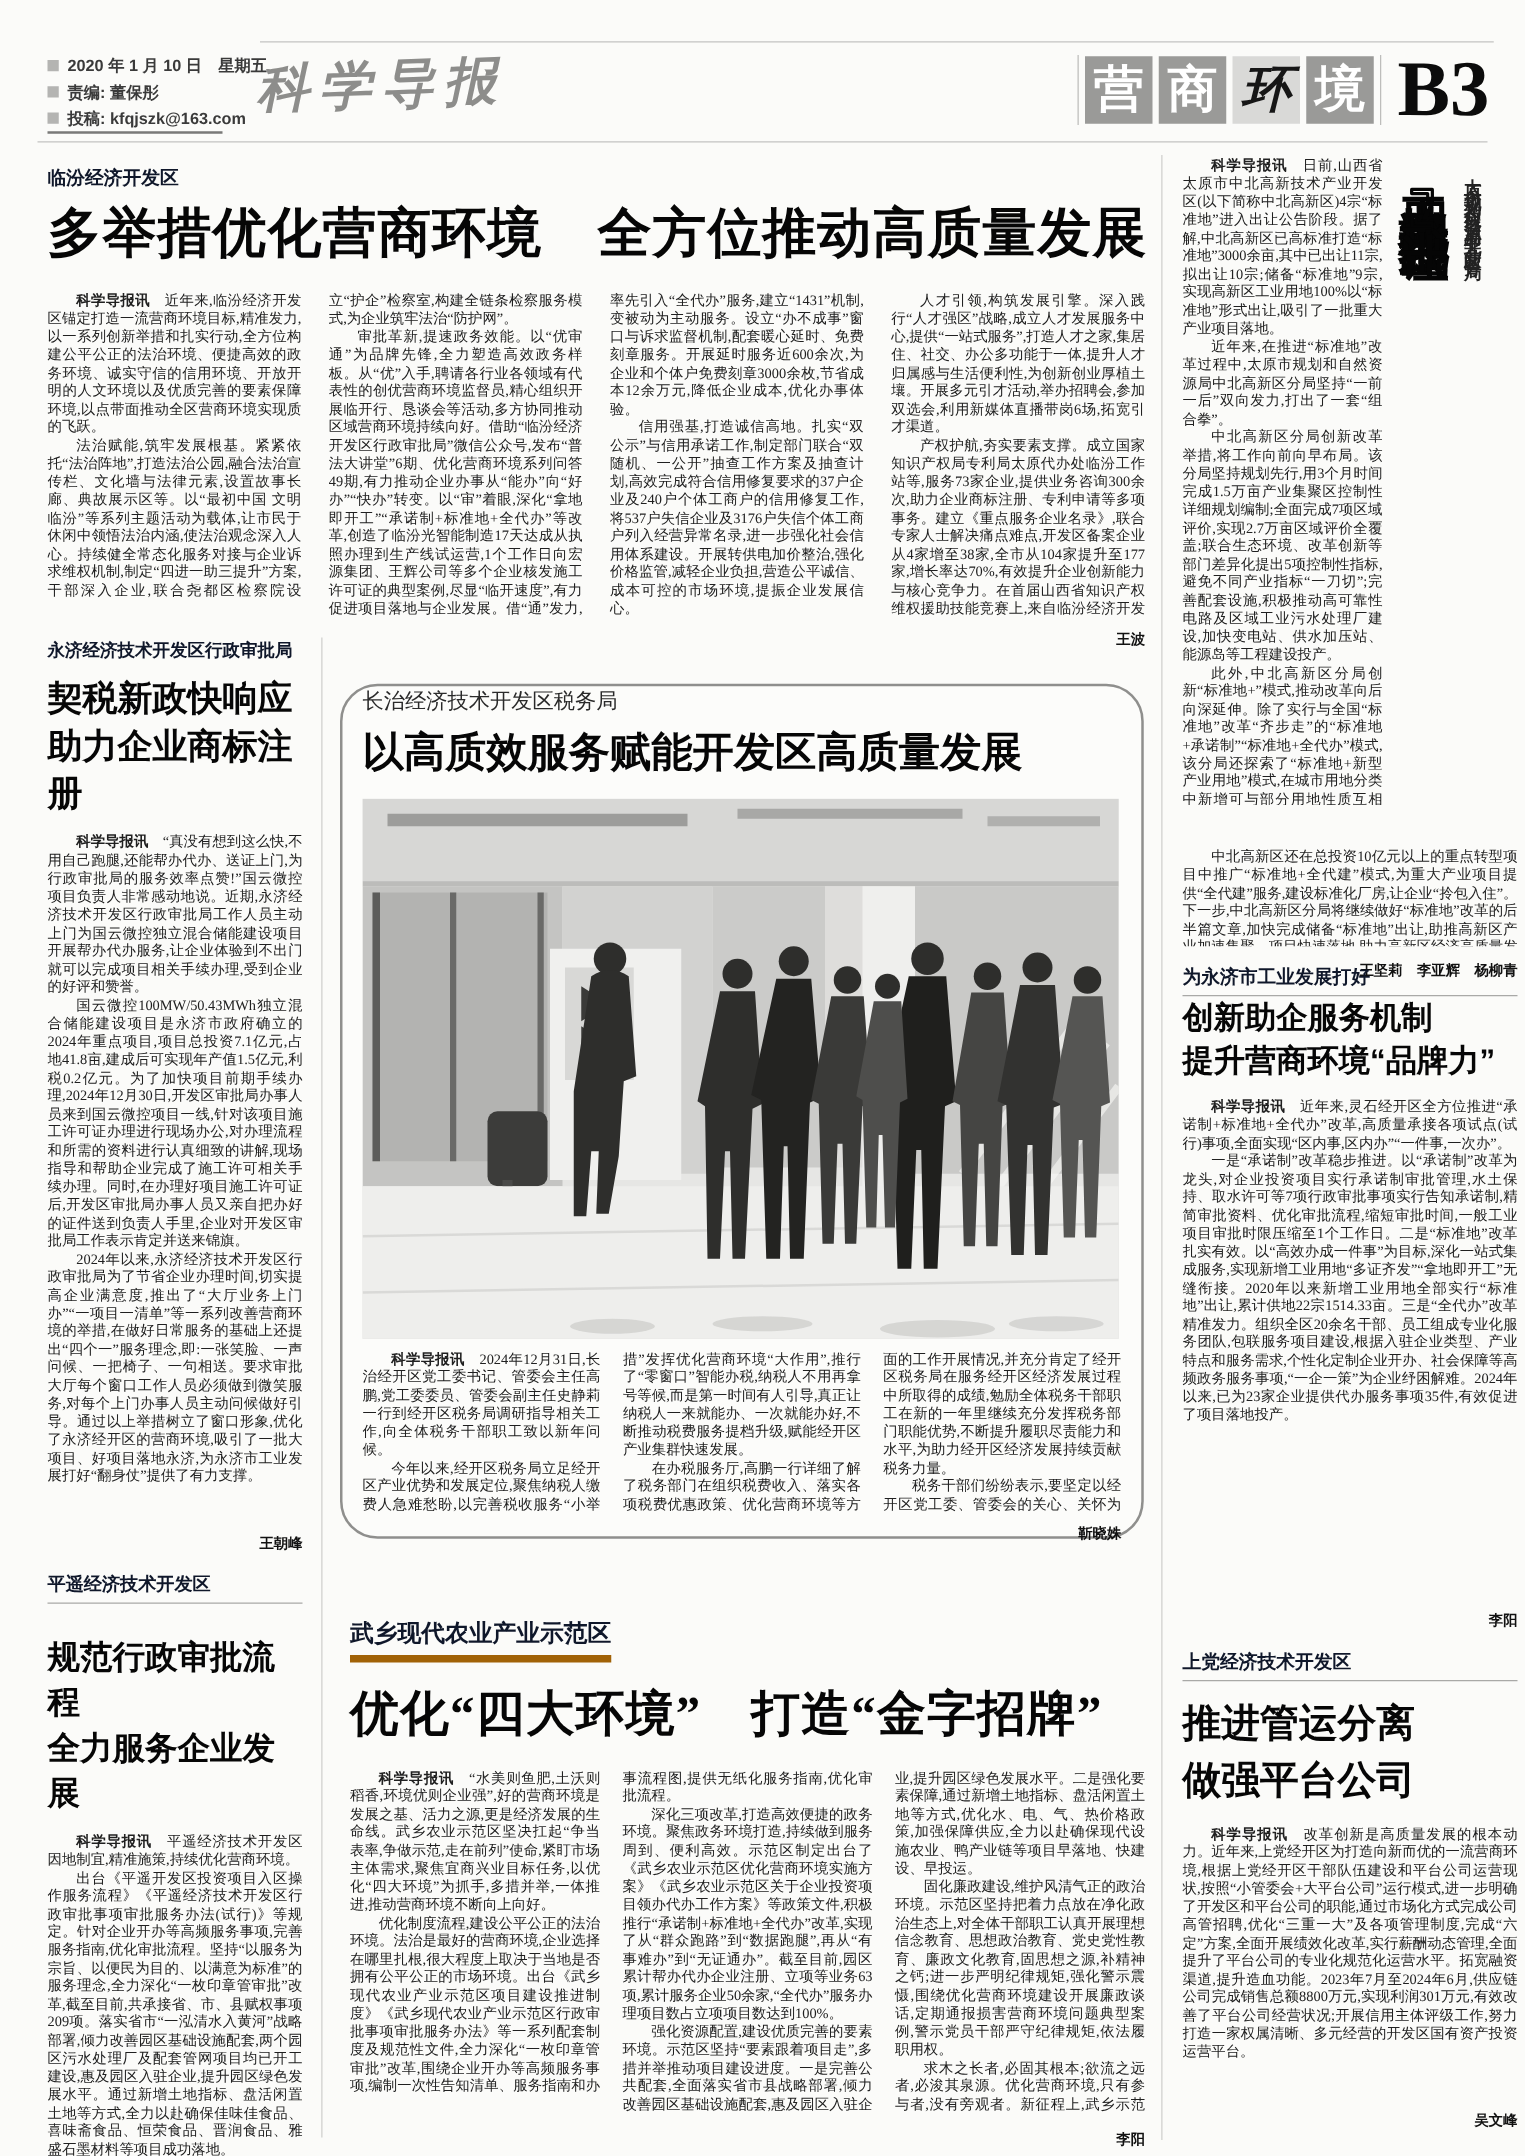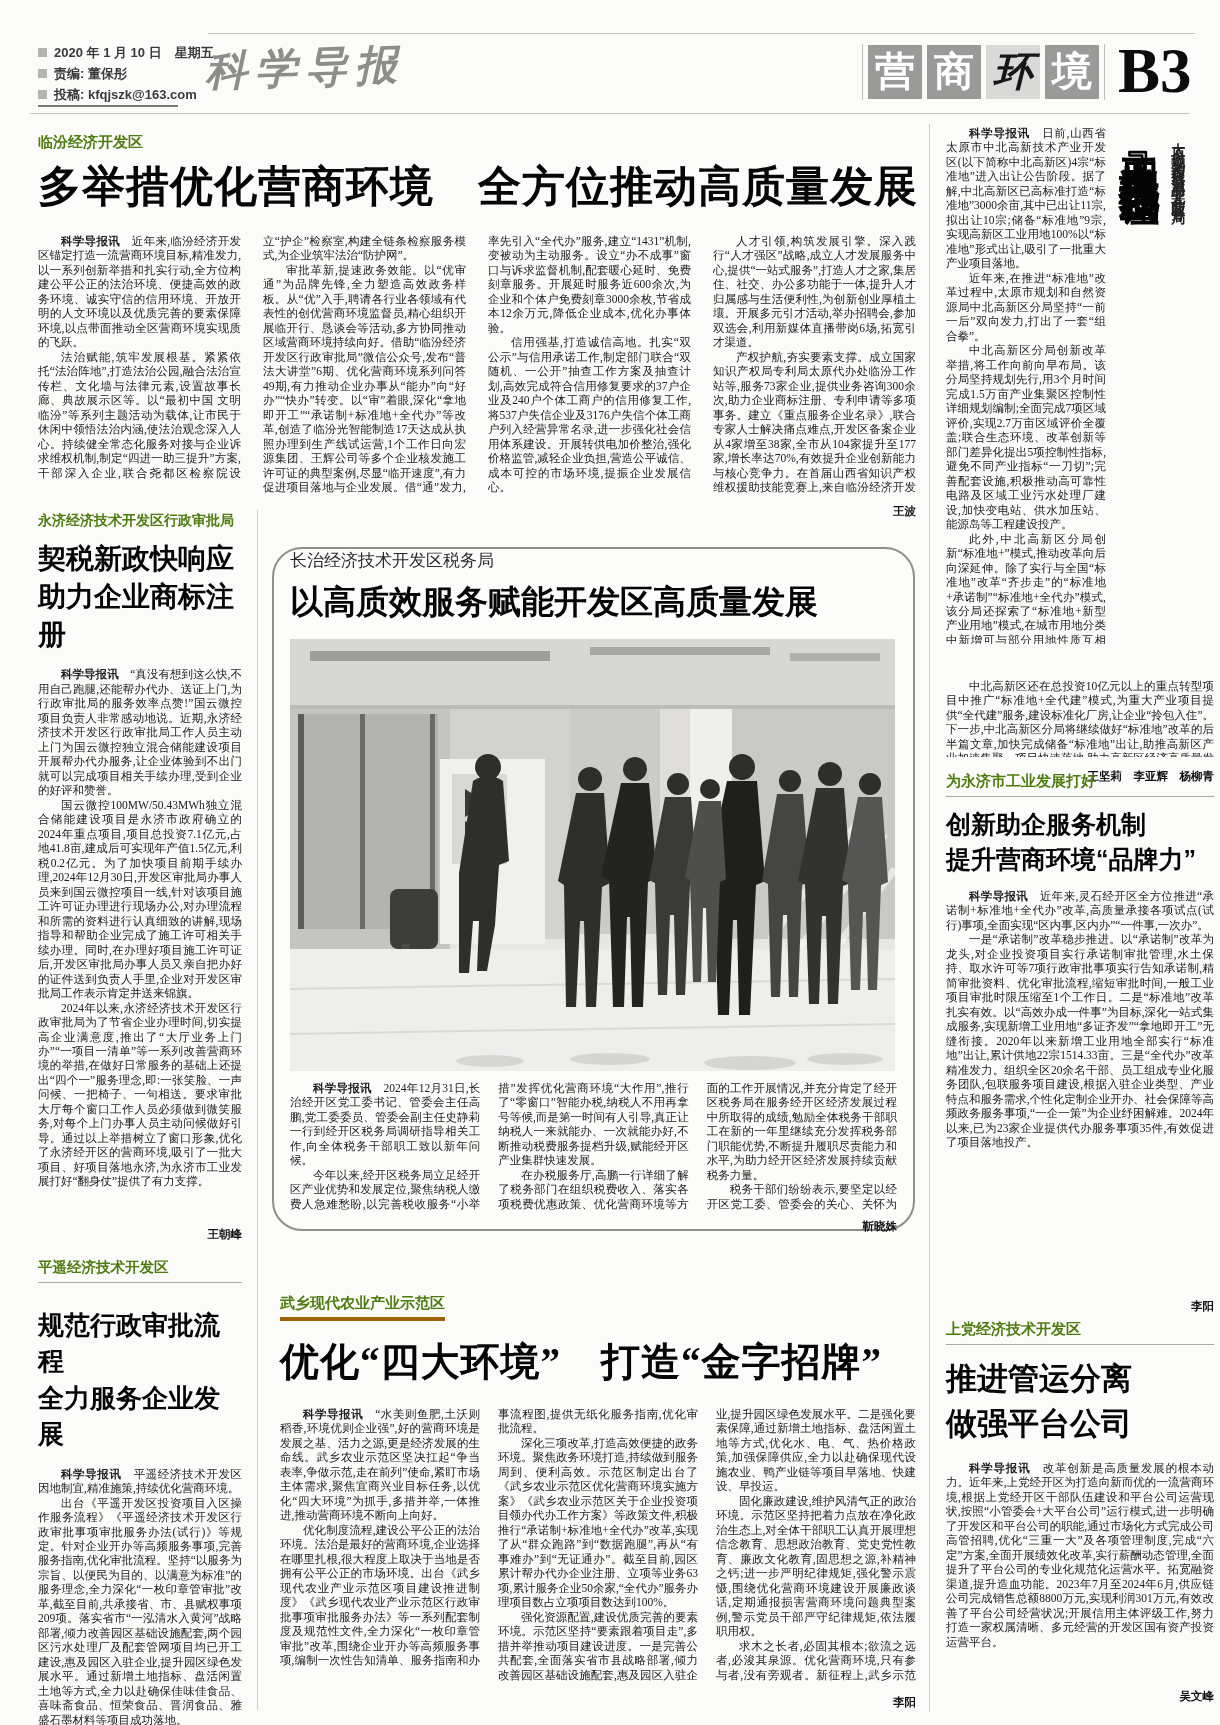--- a/index.html
+++ b/index.html
@@ -19,21 +19,21 @@
   .banner .bx{width:54px;height:54px;background:#9a9a98;color:#ffffff;
               font-family:"Liberation Sans",sans-serif;font-weight:bold;font-size:40px;
               display:flex;align-items:center;justify-content:center;}
   .banner .bx.alt{background:#d9d9d7;color:#161616;font-family:"Liberation Serif",serif;
                   font-style:italic;font-weight:900;}
   .banner .pageno{font-family:"Liberation Serif",serif;font-weight:bold;font-size:63px;
                   color:#0c0c0c;margin-left:8px;line-height:1;}
   .banner-sep{width:1px;height:56px;background:#bdbdbb;}
 
   
-  .kicker{font-family:"Liberation Sans",sans-serif;font-weight:bold;color:#4d7c0f;}
+  .kicker{font-family:"Liberation Sans",sans-serif;font-weight:bold;color:#0f172a;}
   .kicker.under{border-bottom:1px solid #a9a9a7;padding-bottom:5px;}
   .hl-sans{font-family:"Liberation Sans",sans-serif;font-weight:900;color:#060606;}
   .hl-serif{font-family:"Liberation Serif",serif;font-weight:900;color:#060606;}
   .body-txt{font-size:11.5px;line-height:1.26;text-align:justify;color:#202020;overflow:hidden;}
   .body-txt p{margin:0;text-indent:2em;}
   .body-txt .lead{font-family:"Liberation Sans",sans-serif;font-weight:bold;}
   .byline{font-size:11.5px;font-weight:bold;text-align:right;color:#111;
           font-family:"Liberation Sans",sans-serif;}
   .cols4{column-count:4;column-gap:22px;column-fill:auto;}
   .cols3{column-count:3;column-gap:18px;column-fill:auto;}
@@ -219,21 +219,21 @@
       <div class="v-kicker" style="height:500px;margin-left:9px;margin-top:6px;flex:0 0 auto;">太原市规划和自然资源局中北高新区分局</div>
     </div>
     <div class="body-txt" style="margin-top:8px;height:78px;">
       <p>中北高新区还在总投资10亿元以上的重点转型项目中推广“标准地+全代建”模式,为重大产业项目提供“全代建”服务,建设标准化厂房,让企业“拎包入住”。下一步,中北高新区分局将继续做好“标准地”改革的后半篇文章,加快完成储备“标准地”出让,助推高新区产业加速集聚、项目快速落地,助力高新区经济高质量发展。</p>
     </div>
     <div class="byline" style="margin-top:12px;">王坚莉　李亚辉　杨柳青</div>
   </div>
 
   <div class="abs" style="left:946px;top:772px;width:268px;">
     <div class="kicker under" style="font-size:15px;">为永济市工业发展打好</div>
-    <div class="hl-sans" style="font-size:25px;line-height:1.4;margin-top:10px;">
+    <div class="hl-sans" style="font-size:25px;line-height:1.4;">
       <div>创新助企服务机制</div>
       <div>提升营商环境“品牌力”</div>
     </div>
     <div class="body-txt" style="margin-top:12px;height:410px;">
       <p><b class="lead">科学导报讯</b>　<span>近年来,灵石经开区全方位推进“承诺制+标准地+全代办”改革,高质量承接各项试点(试行)事项,全面实现“区内事,区内办”“一件事,一次办”。</span></p>
       <p>一是“承诺制”改革稳步推进。以“承诺制”改革为龙头,对企业投资项目实行承诺制审批管理,水土保持、取水许可等7项行政审批事项实行告知承诺制,精简审批资料、优化审批流程,缩短审批时间,一般工业项目审批时限压缩至1个工作日。二是“标准地”改革扎实有效。以“高效办成一件事”为目标,深化一站式集成服务,实现新增工业用地“多证齐发”“拿地即开工”无缝衔接。2020年以来新增工业用地全部实行“标准地”出让,累计供地22宗1514.33亩。三是“全代办”改革精准发力。组织全区20余名干部、员工组成专业化服务团队,包联服务项目建设,根据入驻企业类型、产业特点和服务需求,个性化定制企业开办、社会保障等高频政务服务事项,“一企一策”为企业纾困解难。2024年以来,已为23家企业提供代办服务事项35件,有效促进了项目落地投产。</p>
     </div>
     <div class="byline">李阳</div>
   </div>
 
@@ -244,21 +244,21 @@
       <div>全力服务企业发展</div>
     </div>
     <div class="body-txt" style="margin-top:14px;height:298px;">
       <p><b class="lead">科学导报讯</b>　<span>平遥经济技术开发区因地制宜,精准施策,持续优化营商环境。</span></p>
       <p>出台《平遥开发区投资项目入区操作服务流程》《平遥经济技术开发区行政审批事项审批服务办法(试行)》等规定。针对企业开办等高频服务事项,完善服务指南,优化审批流程。坚持“以服务为宗旨、以便民为目的、以满意为标准”的服务理念,全力深化“一枚印章管审批”改革,截至目前,共承接省、市、县赋权事项209项。落实省市“一泓清水入黄河”战略部署,倾力改善园区基础设施配套,两个园区污水处理厂及配套管网项目均已开工建设,惠及园区入驻企业,提升园区绿色发展水平。通过新增土地指标、盘活闲置土地等方式,全力以赴确保佳味佳食品、喜味斋食品、恒荣食品、晋润食品、雅盛石墨材料等项目成功落地。</p>
     </div>
 
   </div>
 
   <div class="abs" style="left:280px;top:1294px;width:636px;">
-    <div class="kicker" style="font-size:15px;border-bottom:4px solid #a16207;display:inline-block;padding-bottom:4px;">武乡现代农业产业示范区</div>
+    <div class="kicker" style="font-size:19px;border-bottom:6px solid #a16207;display:inline-block;padding-bottom:4px;">武乡现代农业产业示范区</div>
     <div class="hl-serif" style="font-size:39px;letter-spacing:1px;margin-top:14px;white-space:nowrap;">优化“四大环境”　打造“金字招牌”</div>
     <div class="body-txt cols3" style="margin-top:18px;height:288px;">
       <p><b class="lead">科学导报讯</b>　<span>“水美则鱼肥,土沃则稻香,环境优则企业强”,好的营商环境是发展之基、活力之源,更是经济发展的生命线。武乡农业示范区坚决扛起“争当表率,争做示范,走在前列”使命,紧盯市场主体需求,聚焦宜商兴业目标任务,以优化“四大环境”为抓手,多措并举,一体推进,推动营商环境不断向上向好。</span></p>
       <p>优化制度流程,建设公平公正的法治环境。法治是最好的营商环境,企业选择在哪里扎根,很大程度上取决于当地是否拥有公平公正的市场环境。出台《武乡现代农业产业示范区项目建设推进制度》《武乡现代农业产业示范区行政审批事项审批服务办法》等一系列配套制度及规范性文件,全力深化“一枚印章管审批”改革,围绕企业开办等高频服务事项,编制一次性告知清单、服务指南和办事流程图,提供无纸化服务指南,优化审批流程。</p>
       <p>深化三项改革,打造高效便捷的政务环境。聚焦政务环境打造,持续做到服务周到、便利高效。示范区制定出台了《武乡农业示范区优化营商环境实施方案》《武乡农业示范区关于企业投资项目领办代办工作方案》等政策文件,积极推行“承诺制+标准地+全代办”改革,实现了从“群众跑路”到“数据跑腿”,再从“有事难办”到“无证通办”。截至目前,园区累计帮办代办企业注册、立项等业务63项,累计服务企业50余家,“全代办”服务办理项目数占立项项目数达到100%。</p>
       <p>强化资源配置,建设优质完善的要素环境。示范区坚持“要素跟着项目走”,多措并举推动项目建设进度。一是完善公共配套,全面落实省市县战略部署,倾力改善园区基础设施配套,惠及园区入驻企业,提升园区绿色发展水平。二是强化要素保障,通过新增土地指标、盘活闲置土地等方式,优化水、电、气、热价格政策,加强保障供应,全力以赴确保现代设施农业、鸭产业链等项目早落地、快建设、早投运。</p>
       <p>固化廉政建设,维护风清气正的政治环境。示范区坚持把着力点放在净化政治生态上,对全体干部职工认真开展理想信念教育、思想政治教育、党史党性教育、廉政文化教育,固思想之源,补精神之钙;进一步严明纪律规矩,强化警示震慑,围绕优化营商环境建设开展廉政谈话,定期通报损害营商环境问题典型案例,警示党员干部严守纪律规矩,依法履职用权。</p>
       <p>求木之长者,必固其根本;欲流之远者,必浚其泉源。优化营商环境,只有参与者,没有旁观者。新征程上,武乡示范区将把优化营商环境摆在更突出位置,当好“首席服务官”,树立尊商、敬商、重商、爱商的鲜明导向,以更大的力度、更实的举措、更优的作风,让一流营商环境成为县域发展的“金字招牌”。</p>
     </div>
     <div class="byline">李阳</div>

